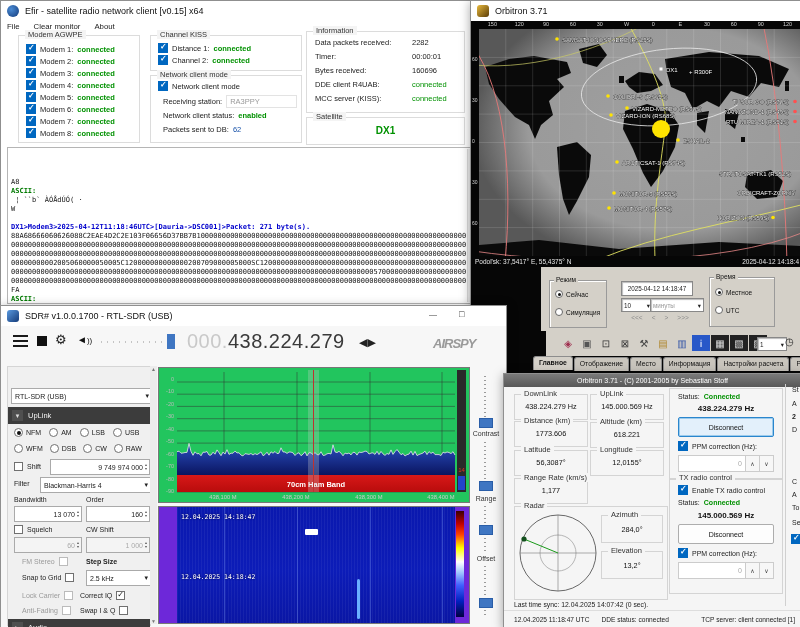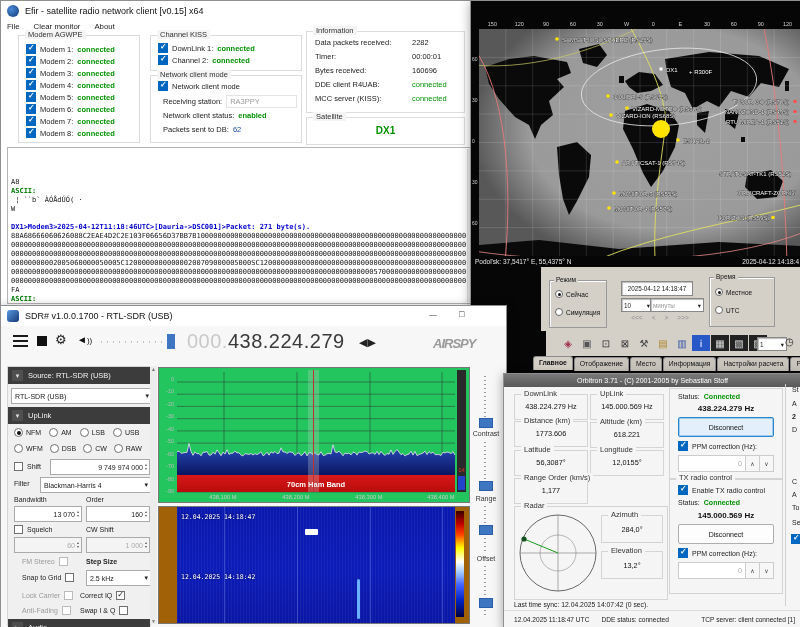--- a/index.html
+++ b/index.html
@@ -60,21 +60,21 @@
   .hdr .tri{width:11px;height:11px;background:#4f4f4f;color:#ddd;font-size:6px;display:flex;align-items:center;justify-content:center}
   .combo{background:#fff;border:1px solid #aaa;display:flex;align-items:center;font-size:7px;color:#222;padding:0 3px;justify-content:space-between}
   .field{background:#fff;border:1px solid #aaa;display:flex;align-items:center;font-size:7px;color:#222;padding:0 2px;justify-content:flex-end;gap:2px}
   .field.dis{color:#aaa;background:#f4f4f4}
   .spin{display:flex;flex-direction:column;font-size:4px;color:#555;line-height:4px}
   .slabel{font-size:7px;color:#333;text-align:center}
   .vtrack{position:absolute;width:2px;background:repeating-linear-gradient(#9a9a9a 0 1px,transparent 1px 4px)}
   .vhandle{position:absolute;width:12px;height:8px;background:#3f76c2;border:1px solid #2a5ea8}
   .freq-dim{color:#c9c9c9}
   .freq-main{color:#3a3a3a}
-  .wf{position:absolute;background:#a16207;overflow:hidden}
+  .wf{position:absolute;background:#6d28d9;overflow:hidden}
   .wf .blue{position:absolute;left:18px;top:0;width:278px;height:100%;
        background:linear-gradient(#0a18ae,#0c1cb8 55%,#0a16a4),
        repeating-linear-gradient(90deg,rgba(255,255,255,.05) 0 1px,transparent 1px 3px);background-blend-mode:screen}
   .wfts{position:absolute;color:#fff;font-family:"DejaVu Sans Mono",monospace;font-size:6.5px;text-shadow:0 0 2px #003}
   
   .rotor{background:#f5f5f5}
   .rtitle{position:absolute;left:0;right:0;top:0;height:13px;background:linear-gradient(#7a7a7a,#585858);
           color:#fff;font-size:7px;display:flex;align-items:center;justify-content:center}
   .val{position:absolute;left:0;right:0;top:7px;text-align:center;font-size:7.3px;color:#111}
   .btn{position:absolute;background:#fdfdfd;border:1px solid #adadad;border-radius:2px;font-size:7px;color:#111;
@@ -154,21 +154,21 @@
         </div>
       </div>
   </div>
 
   <div class="gb" style="left:149px;top:34px;width:150px;height:34px">
     <span class="gl">Channel KISS</span>
     <div class="a" style="left:7px;top:6px;right:2px">
 
         <div class="row" style="height:12px">
           <span class="cb on"></span>
-          <span>DownLink 1:</span>
+          <span>Distance 1:</span>
           <span class="grn">connected</span>
         </div>
 
         <div class="row" style="height:12px">
           <span class="cb on"></span>
           <span>Channel 2:</span>
           <span class="grn">connected</span>
         </div>
       </div>
   </div>
@@ -229,20 +229,24 @@
       
     <div class="k">A8</div><div class="g">ASCII:</div><div class="k"> ¦ ``b` ÀÓÅdÚÓ( ·</div><div class="k">W</div><div class="k"> </div><div class="b">DX1&gt;Modem3&gt;2025-04-12T11:18:46UTC&gt;[Dauria-&gt;DSC001]&gt;Packet: 271 byte(s).</div><div class="k">88A68666060626088C2EAE4D2C2E103F06656D37BB7B1000000000000000000000000000000000000000000000000000000000000000</div><div class="k">000000000000000000000000000000000000000000000000000000000000000000000000000000000000000000000000000000000000</div><div class="k">000000000000000000000000000000000000000000000000000000000000000000000000000000000000000000000000000000000000</div><div class="k">00000000002005060000050005C120000000000000200709000005000SC1200000000000000000000000000000000000000000000000</div><div class="k">000000000000000000000000000000000000000000000000000000000000000000000000000000000000005700000000000000000000</div><div class="k">000000000000000000000000000000000000000000000000000000000000000000000000000000000000000000000000000000000000</div><div class="k">FA</div><div class="g">ASCII:</div></div>
     <div class="sbar">
       
       <div style="width:8px;height:30px;background:#cfcfcf;margin:2px auto 0"></div>
     </div>
   </div>
 </div>
 
 <div class="win mapwin" id="omap" style="left:470px;top:0;width:330px;height:374px;background:#060606">
+  <div class="tbar">
+    <div class="appico" style="background:linear-gradient(135deg,#e8b93c,#5a3c08)"></div>
+    <span>Orbitron 3.71</span>
+  </div>
 
   <div class="scale-row">
 
   <span>150</span>
       <span>120</span>
       <span>90</span>
       <span>60</span>
       <span>30</span>
       <span>W</span>
       <span>0</span>
@@ -426,24 +430,20 @@
   <span class="a" style="left:76px;top:28px;font-size:10px;color:#111">◄<span style="font-size:8px">))</span></span>
   <div class="a" style="left:100px;top:35px;width:78px;height:2px;background:repeating-linear-gradient(90deg,#c4c4c4 0 1px,transparent 1px 6px)"></div>
   <div class="a" style="left:166px;top:28px;width:8px;height:15px;background:#3f76c2"></div>
   <div class="a" style="left:186px;top:24px;font-size:20px;letter-spacing:0.5px;font-weight:400">
     <span class="freq-dim">000.</span><span class="freq-main">438.224.279</span>
   </div>
   <span class="a" style="left:358px;top:30px;font-size:11px;color:#222">◀▶</span>
   <span class="a" style="left:432px;top:30px;font-size:13px;font-style:italic;font-weight:bold;color:#9a9a9a;letter-spacing:-1px">AIRSPY</span>
 
   <div class="a" style="left:6px;top:60px;width:142px;height:258px;background:#f0f0f0;border:1px solid #d5d5d5">
-    <div class="hdr" style="left:0;right:0;top:0">
-      <span class="tri">▼</span>
-      <span>Source: RTL-SDR (USB)</span>
-    </div>
     <div class="combo a" style="left:3px;top:21px;width:134px;height:14px">
       <span>RTL-SDR (USB)</span>
         <span>▾</span>
     </div>
     <div class="hdr" style="left:0;right:0;top:40px">
       <span class="tri">▼</span>
       <span>UpLink</span>
     </div>
     <div class="a" id="mode-row1" style="left:6px;top:61px;right:2px;display:flex;gap:8px;font-size:7px">
 
@@ -667,21 +667,21 @@
   </div>
   <div class="gb" style="left:10px;top:76px;width:72px;height:24px">
     <span class="gl">Latitude</span>
     <div class="val">56,3087°</div>
   </div>
   <div class="gb" style="left:86px;top:76px;width:72px;height:24px">
     <span class="gl">Longitude</span>
     <div class="val">12,0155°</div>
   </div>
   <div class="gb" style="left:10px;top:104px;width:72px;height:24px">
-    <span class="gl">Range Order (km/s)</span>
+    <span class="gl">Range Rate (km/s)</span>
     <div class="val">1,177</div>
   </div>
 
   <div class="gb" style="left:10px;top:132px;width:152px;height:92px">
     <span class="gl">Radar</span>
     <svg class="a" style="left:2px;top:4px" width="82" height="84" viewBox="0 0 82 84">
       <circle cx="41" cy="42" r="38" fill="none" stroke="#444" stroke-width="0.8"></circle>
       <circle cx="41" cy="42" r="18" fill="none" stroke="#999" stroke-width="0.7"></circle>
       <line x1="3" y1="42" x2="79" y2="42" stroke="#777" stroke-width="0.6"></line>
       <line x1="41" y1="4" x2="41" y2="80" stroke="#777" stroke-width="0.6"></line>

